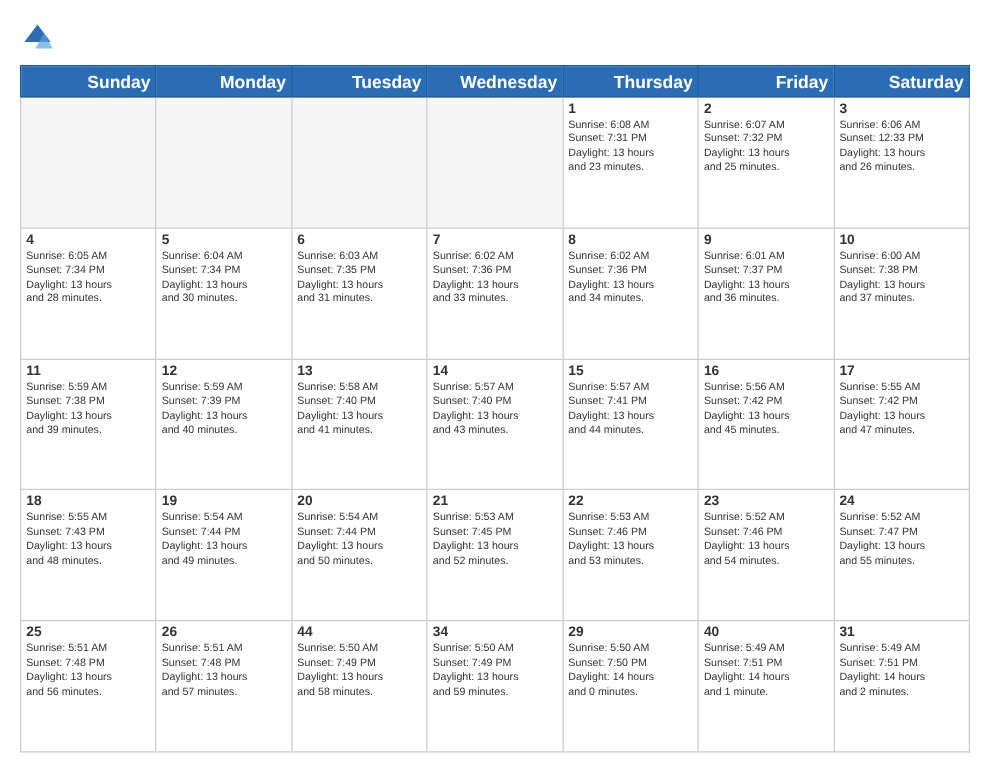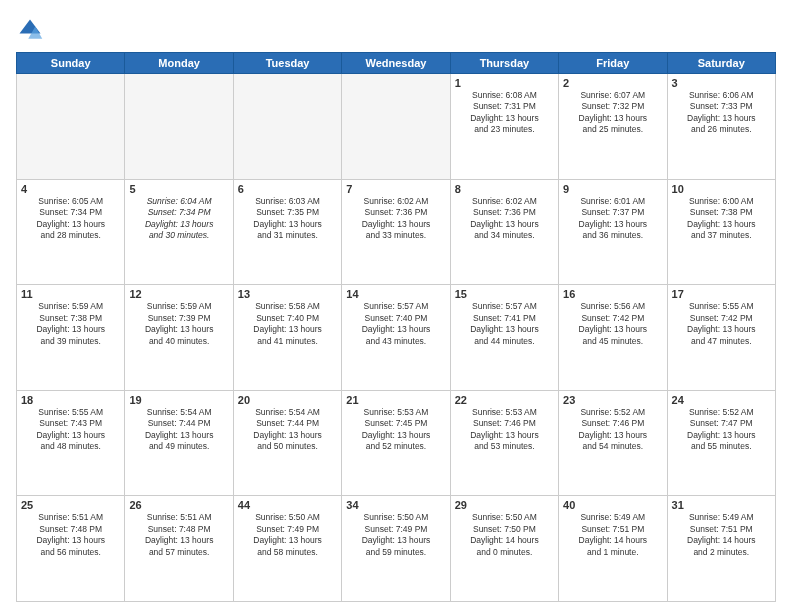--- a/index.html
+++ b/index.html
@@ -63,24 +63,24 @@
     .calendar {
       flex: 1;
       border: 1px solid #ccc;
       border-collapse: collapse;
       width: 100%;
       table-layout: fixed;
     }
     .calendar th {
       background: #2a6db5;
       color: #fff;
-      font-size: 11px;
+      font-size: 14px;
       font-weight: bold;
       padding: 4px 4px;
-      text-align: center;
+      text-align: right;
       border: 1px solid #1a5a9a;
     }
     .calendar td {
       border: 1px solid #ccc;
       vertical-align: top;
       padding: 3px 4px;
       font-size: 9px;
       color: #333;
       background: #fff;
       width: calc(100% / 7);
@@ -91,21 +91,20 @@
     .day-num {
       font-size: 11px;
       font-weight: bold;
       display: block;
       margin-bottom: 1px;
     }
     .day-info {
       font-size: 8.5px;
       line-height: 1.35;
       color: #333;
-      text-align: center;
     }
     table {
       width: 100%;
       border-collapse: collapse;
     }
   </style>
 </head>
 <body>
 
 <div class="page">
@@ -154,36 +153,36 @@
           <td>
             <span class="day-num">2</span>
             <div class="day-info" style="white-space: pre-line;">Sunrise: 6:07 AM
 Sunset: 7:32 PM
 Daylight: 13 hours
 and 25 minutes.</div>
           </td>
           <td>
             <span class="day-num">3</span>
             <div class="day-info" style="white-space: pre-line;">Sunrise: 6:06 AM
-Sunset: 7:33 PM
+Sunset: 12:33 PM
 Daylight: 13 hours
 and 26 minutes.</div>
           </td>
         </tr>
         <tr>
           <td>
             <span class="day-num">4</span>
             <div class="day-info" style="white-space: pre-line;">Sunrise: 6:05 AM
 Sunset: 7:34 PM
 Daylight: 13 hours
 and 28 minutes.</div>
           </td>
           <td>
             <span class="day-num">5</span>
-            <div class="day-info" style="white-space: pre-line; font-style: italic;">Sunrise: 6:04 AM
+            <div class="day-info" style="white-space: pre-line;">Sunrise: 6:04 AM
 Sunset: 7:34 PM
 Daylight: 13 hours
 and 30 minutes.</div>
           </td>
           <td>
             <span class="day-num">6</span>
             <div class="day-info" style="white-space: pre-line;">Sunrise: 6:03 AM
 Sunset: 7:35 PM
 Daylight: 13 hours
 and 31 minutes.</div>

